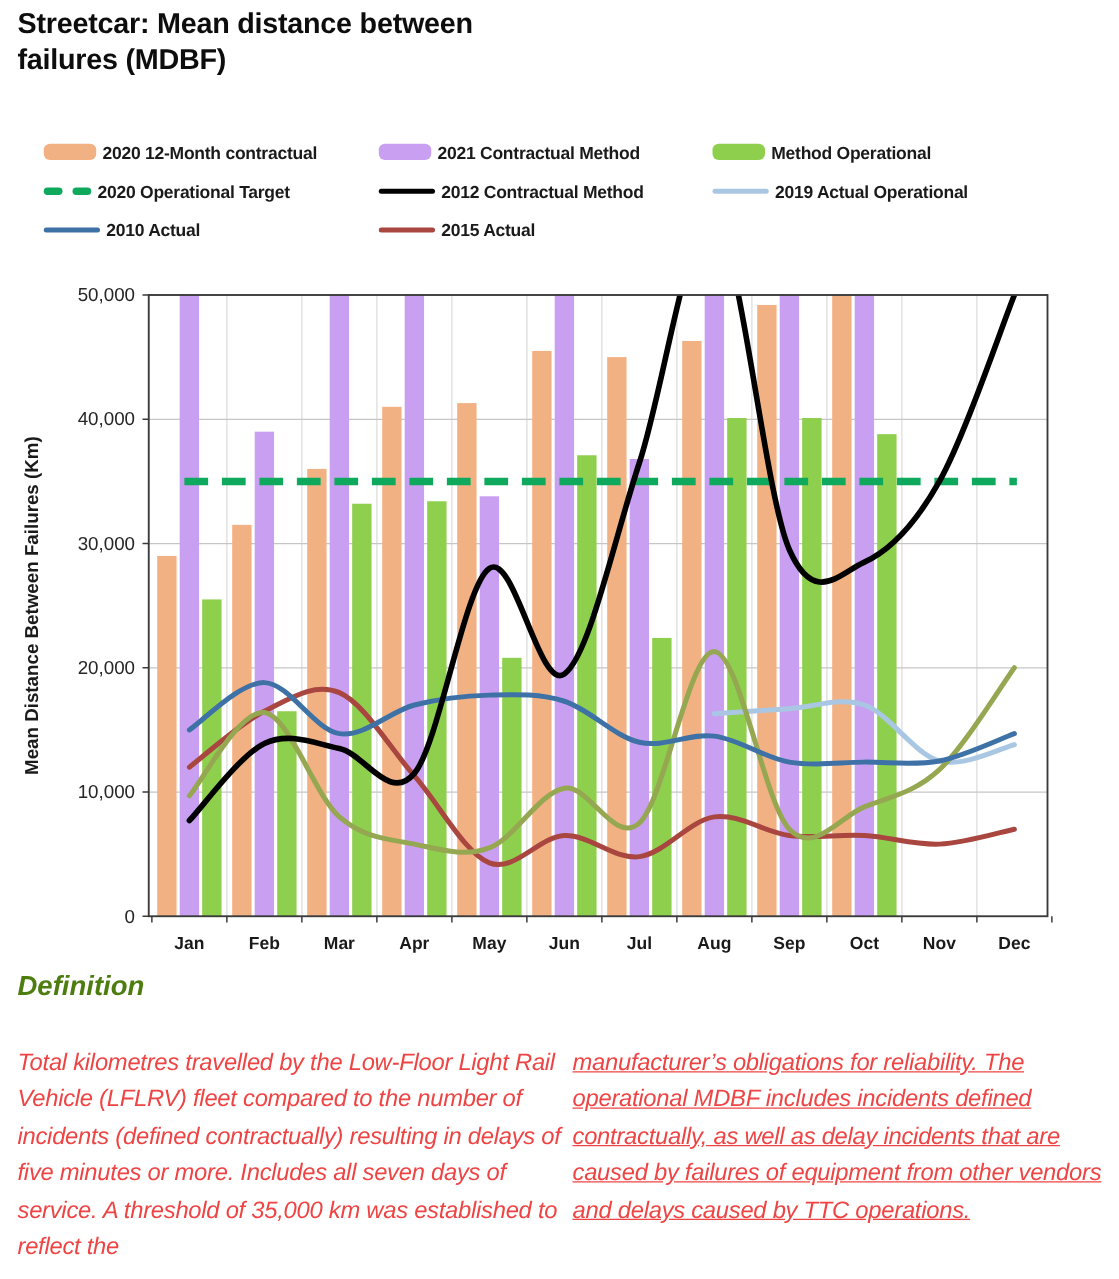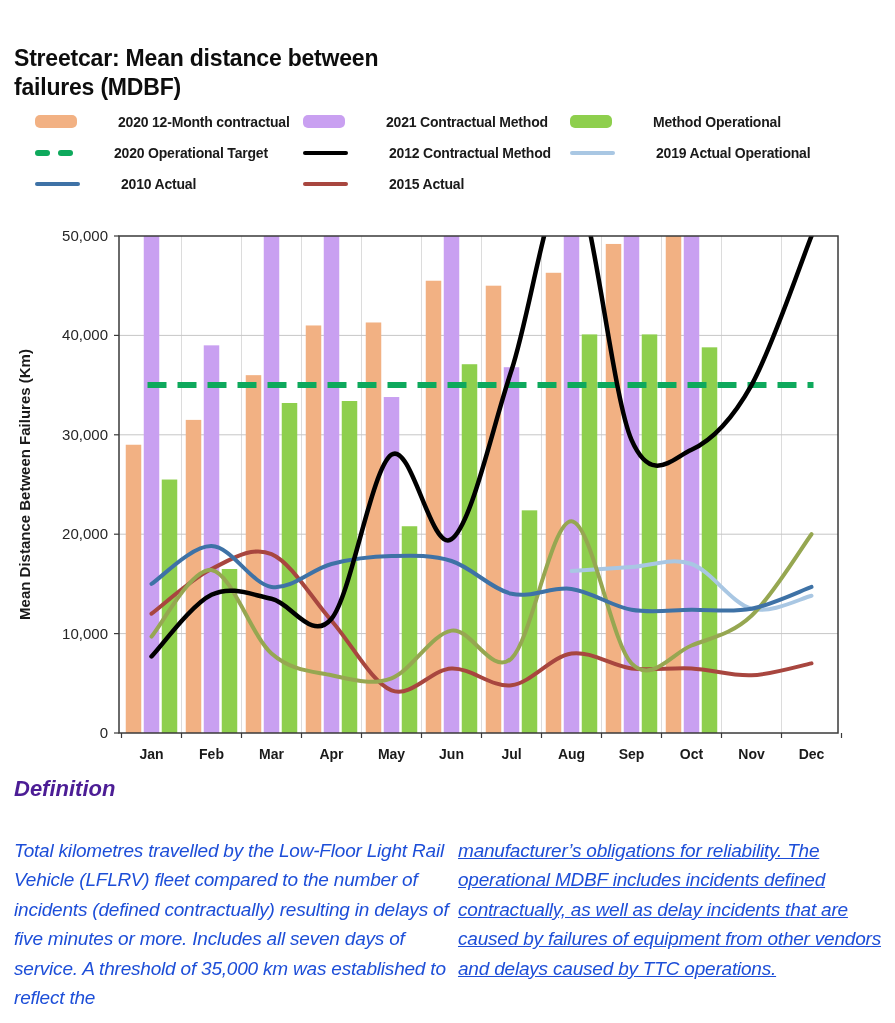--- a/index.html
+++ b/index.html
@@ -1,33 +1,33 @@
 <!DOCTYPE html>
 <html><head>
 <meta charset="utf-8">
 <style>
   html,body{margin:0;padding:0;background:#fff;}
   .page{position:relative;width:895px;height:1023px;background:#ffffff;overflow:hidden;
         font-family:"Liberation Sans",sans-serif;color:#111;}
   .title{position:absolute;left:14px;top:4px;width:420px;font-size:23px;font-weight:bold;
-         line-height:1.28;color:#0d0d0d;letter-spacing:-0.2px;margin-top:40px;}
+         line-height:1.28;color:#0d0d0d;letter-spacing:-0.2px;}
   .legend{position:absolute;left:35px;top:106px;display:grid;
           grid-template-columns:268px 267px 1fr;grid-auto-rows:31px;align-items:center;}
   .lg-item{display:flex;align-items:center;gap:5px;}
-  .lg-label{font-size:14px;font-weight:bold;color:#1a1a1a;letter-spacing:-0.2px;white-space:nowrap;margin-left:36px;}
+  .lg-label{font-size:14px;font-weight:bold;color:#1a1a1a;letter-spacing:-0.2px;white-space:nowrap;}
   .sw{display:inline-block;flex:none;}
   .sw.bar{width:42px;height:13px;border-radius:5px;}
   .sw.line{width:45px;height:4px;border-radius:2px;}
   .sw.dashed-line{display:flex;gap:8px;}
   .sw.dashed-line i{display:block;width:15px;height:6px;border-radius:3px;}
   .chart-wrap{position:absolute;left:0;top:222px;width:895px;height:552px;}
   svg text{font-family:"Liberation Sans",sans-serif;}
   .def-head{position:absolute;left:14px;top:776px;font-size:22px;font-weight:bold;
-            font-style:italic;color:#4c1d95;}
-  .def-col{position:absolute;top:836px;font-size:19px;font-style:italic;color:#1d4ed8;
+            font-style:italic;color:#4d7c0f;}
+  .def-col{position:absolute;top:836px;font-size:19px;font-style:italic;color:#ef4444;
            line-height:1.55;letter-spacing:-0.2px;margin:0;}
   .def-col.left{left:14px;width:441px;}
   .def-col.right{left:458px;width:436px;text-decoration:underline;}
 </style>
 </head>
 <body>
 
 <div class="page">
   <div class="title">Streetcar: Mean distance between failures (MDBF)</div>
 

